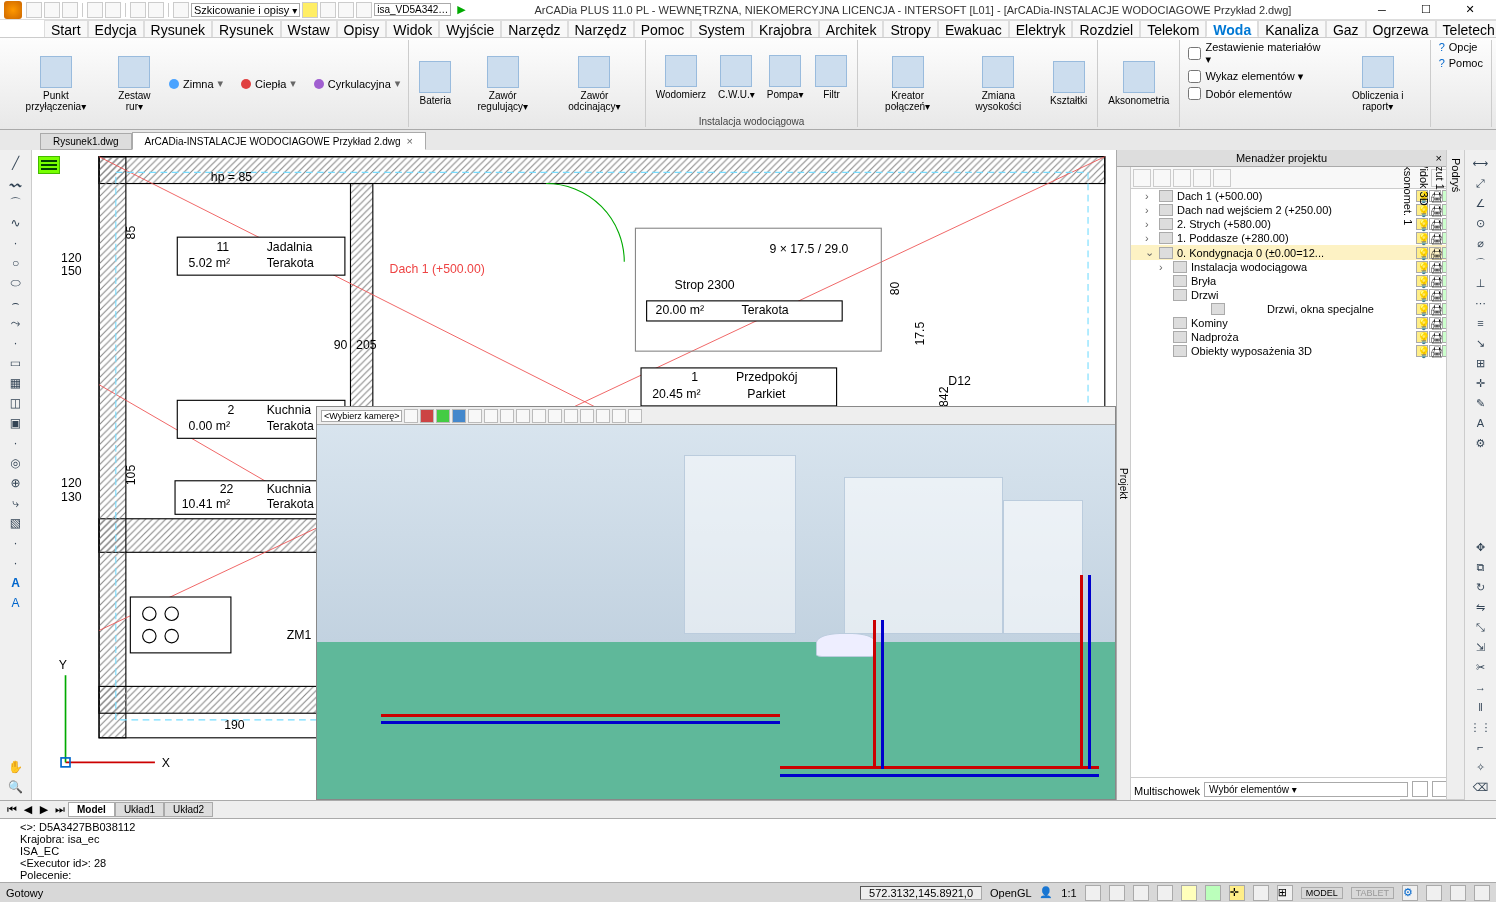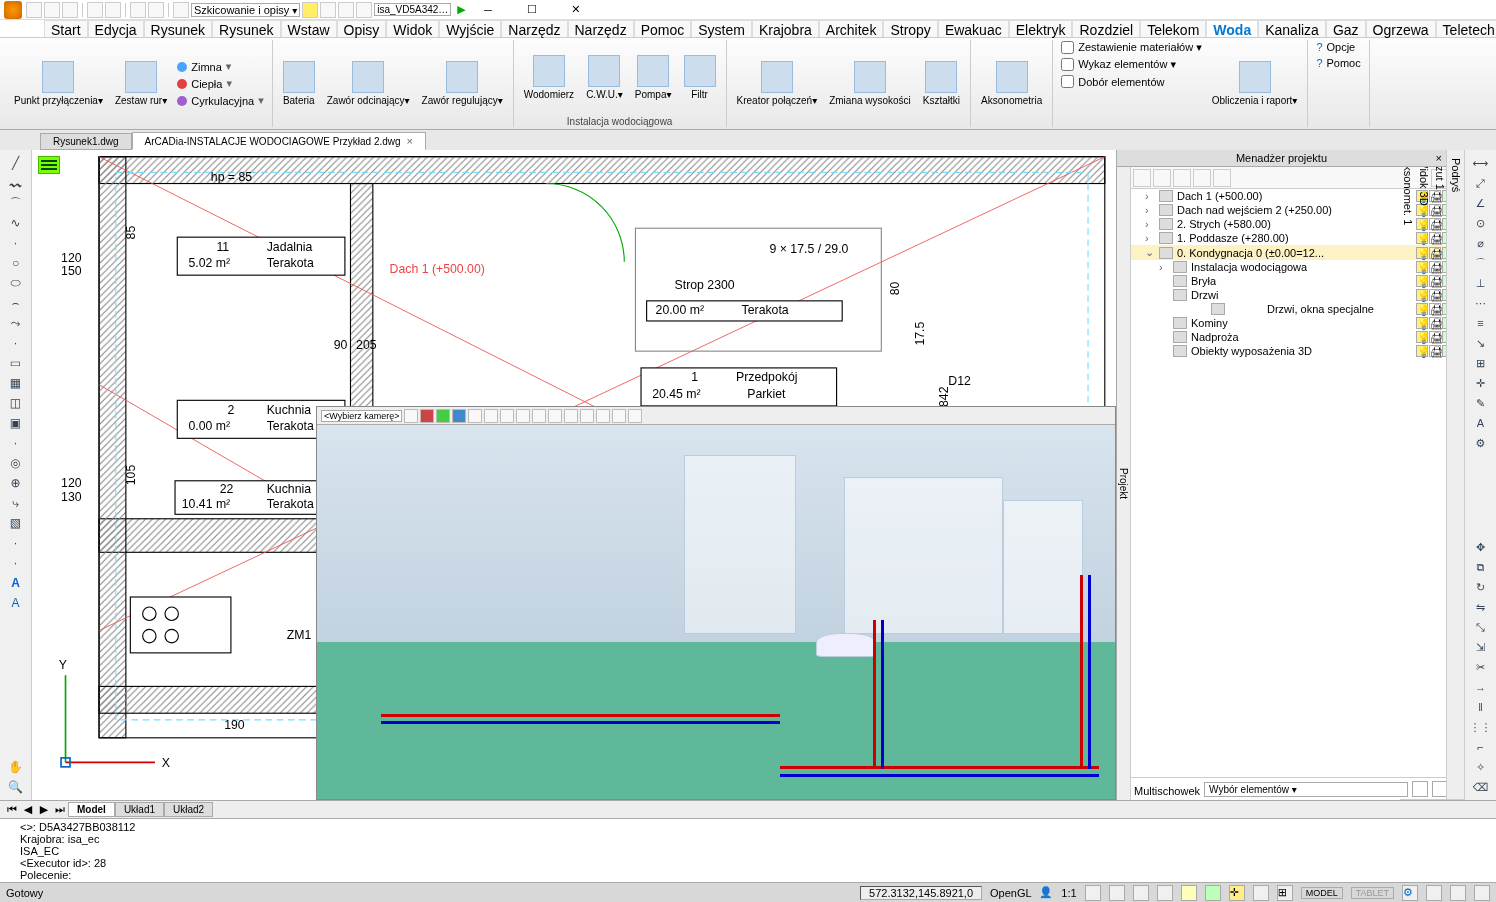--- a/index.html
+++ b/index.html
@@ -121,20 +121,21 @@
     <div class="sep"></div>
     <div class="ico"></div>
     <div class="combo"><span>Szkicowanie i opisy</span> ▾</div>
     <div class="ico" style="background:#fe6"></div>
     <div class="ico"></div>
     <div class="ico"></div>
     <div class="ico"></div>
     <div class="combo">isa_VD5A342…</div>
     <span style="color:#0a0;margin-left:4px">▶</span>
   </div>
+  <div class="title-text">ArCADia PLUS 11.0 PL - WEWNĘTRZNA, NIEKOMERCYJNA LICENCJA - INTERSOFT [L01] - [ArCADia-INSTALACJE WODOCIAGOWE Przykład 2.dwg]</div>
   <div class="winbtns">
     <span>─</span>
     <span>☐</span>
     <span class="close">✕</span>
   </div>
 </div>
 
 <div class="menutabs" id="menutabs">
     <div class="tab">Start</div>
     <div class="tab">Edycja</div>
@@ -172,21 +173,21 @@
       <div class="rbtn-big">
           <div class="ico"></div>
           <span>Punkt
 przyłączenia▾</span>
         </div>
       <div class="rbtn-big">
           <div class="ico"></div>
           <span>Zestaw
 rur▾</span>
         </div>
-      <div style="display:flex;flex-direction:column;justify-content:center;gap:2px" id="pipes">
+      <div style="display:flex;flex-direction:row;gap:14px" id="pipes">
           <div class="rbtn-small">
             <span class="dot" style="background:#4aa3ff"></span>
             <span>Zimna</span>
             <span style="color:#666">▾</span>
           </div>
           <div class="rbtn-small">
             <span class="dot" style="background:#e04040"></span>
             <span>Ciepła</span>
             <span style="color:#666">▾</span>
           </div>
@@ -200,26 +201,26 @@
   </div>
   <div class="rgrp">
       <div class="row" id="grp2">
         <div class="rbtn-big">
           <div class="ico"></div>
           <span>Bateria</span>
         </div>
         <div class="rbtn-big">
           <div class="ico"></div>
           <span>Zawór
+regulujący▾</span>
+        </div>
+        <div class="rbtn-big">
+          <div class="ico"></div>
+          <span>Zawór
 odcinający▾</span>
-        </div>
-        <div class="rbtn-big">
-          <div class="ico"></div>
-          <span>Zawór
-regulujący▾</span>
         </div>
       </div>
     </div>
   <div class="rgrp">
       <div class="row" id="grp3">
         <div class="rbtn-big">
           <div class="ico"></div>
           <span>Wodomierz</span>
         </div>
         <div class="rbtn-big">

